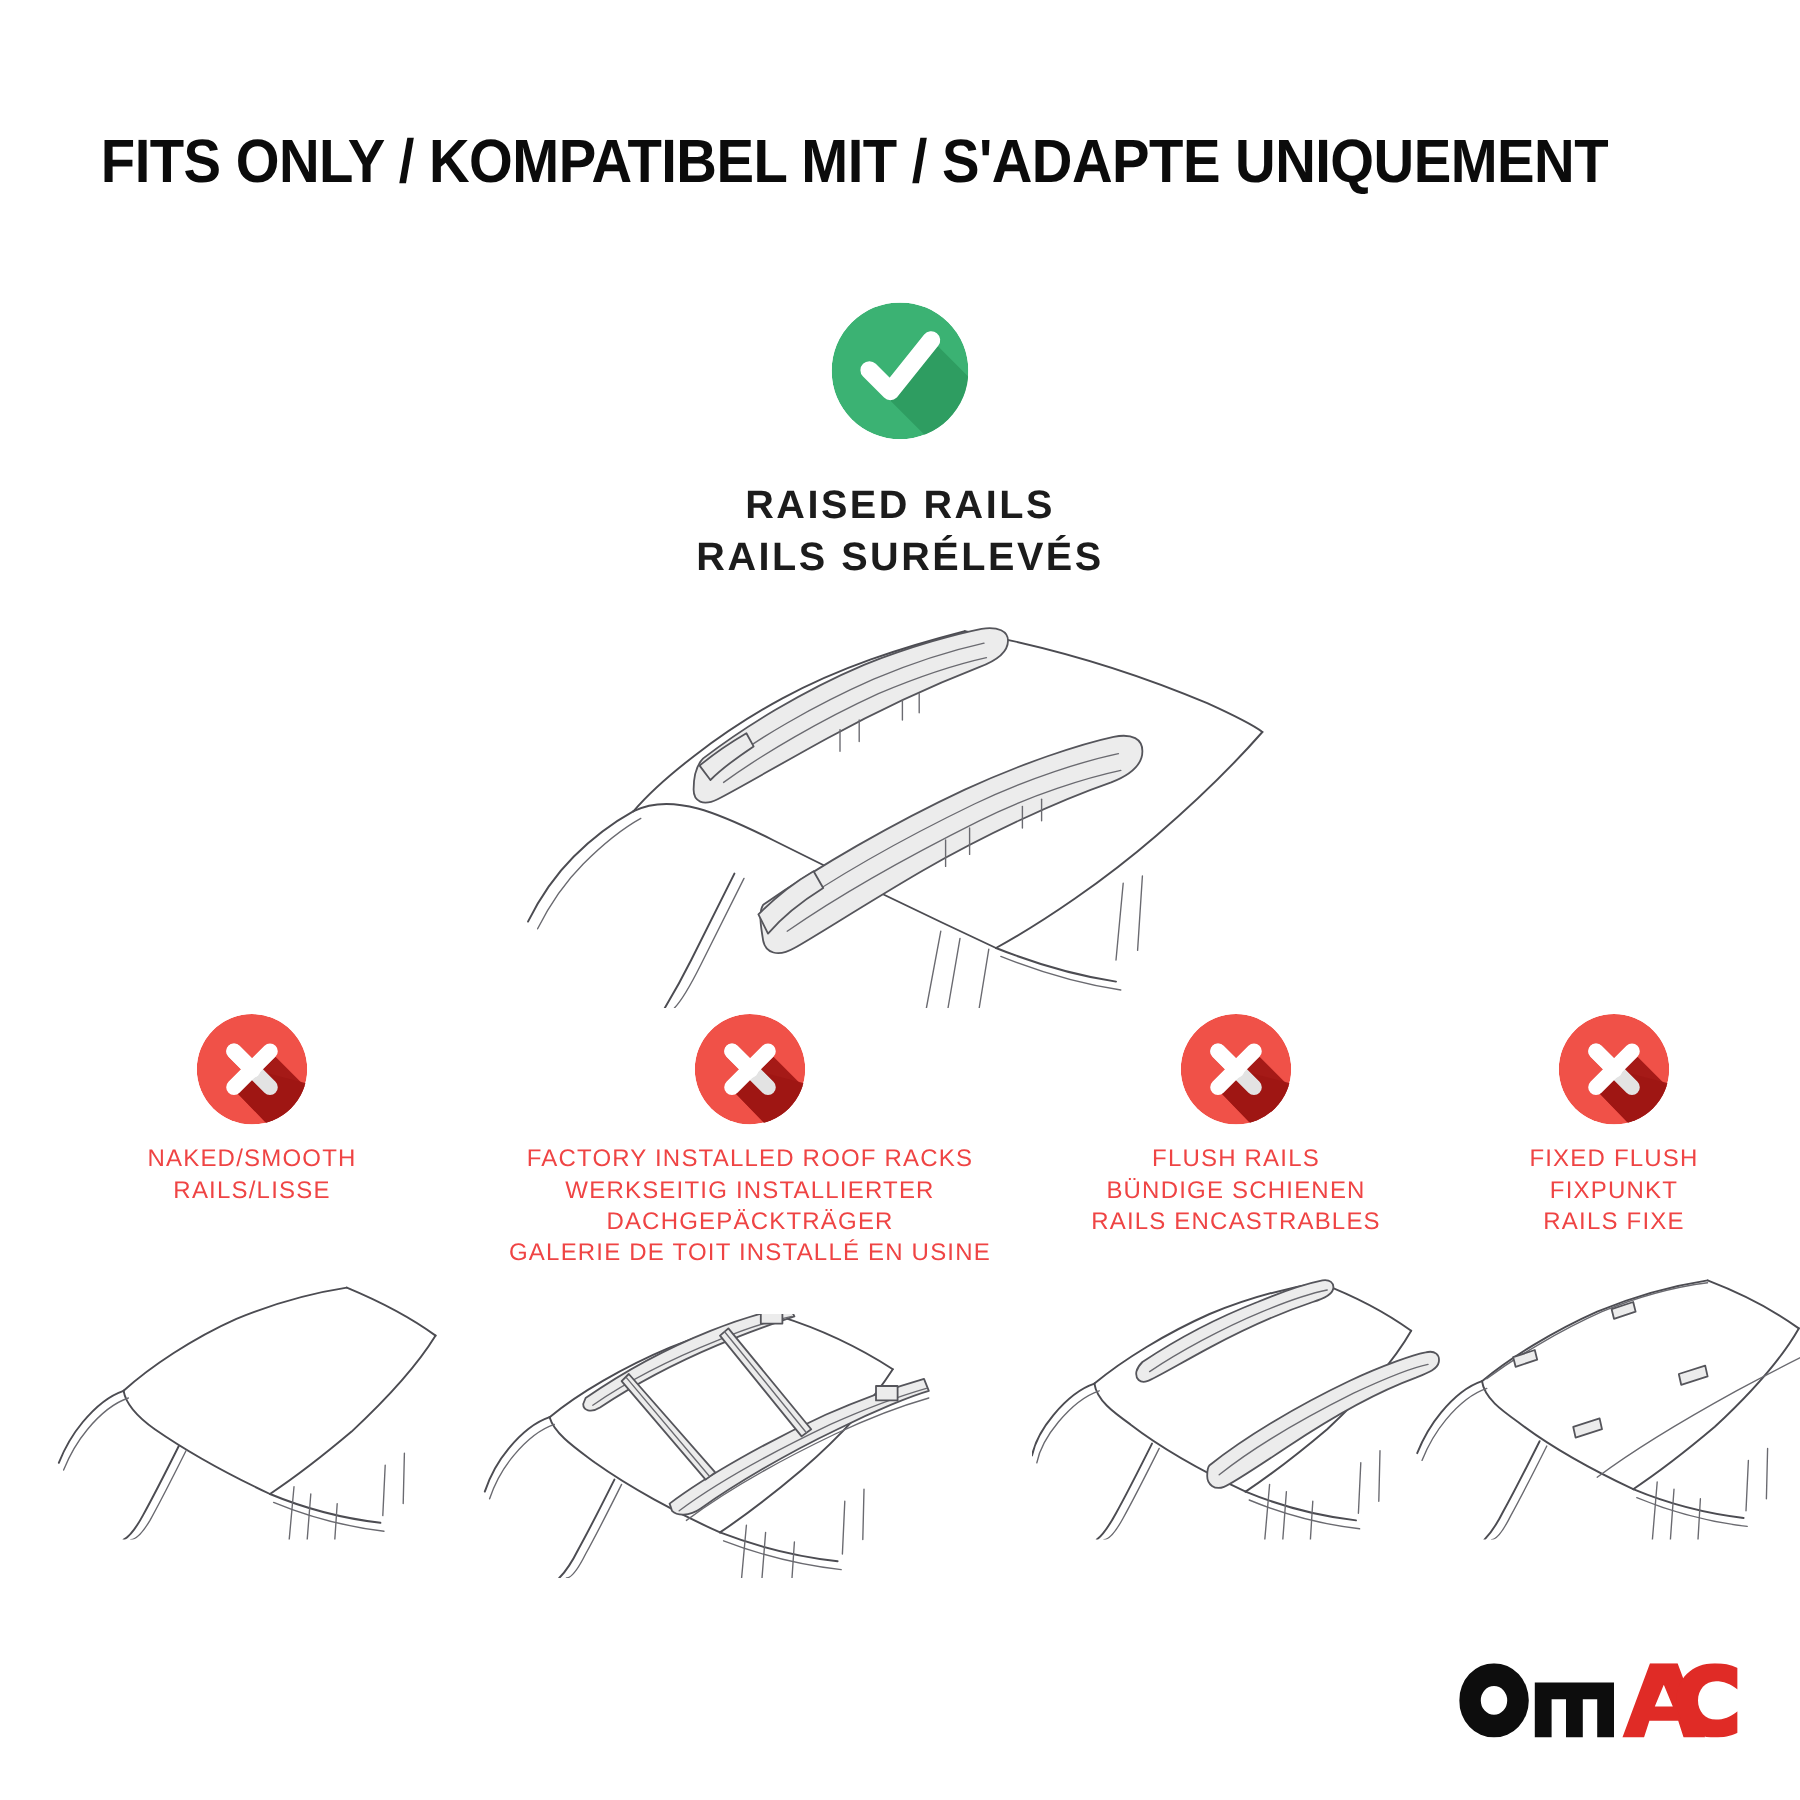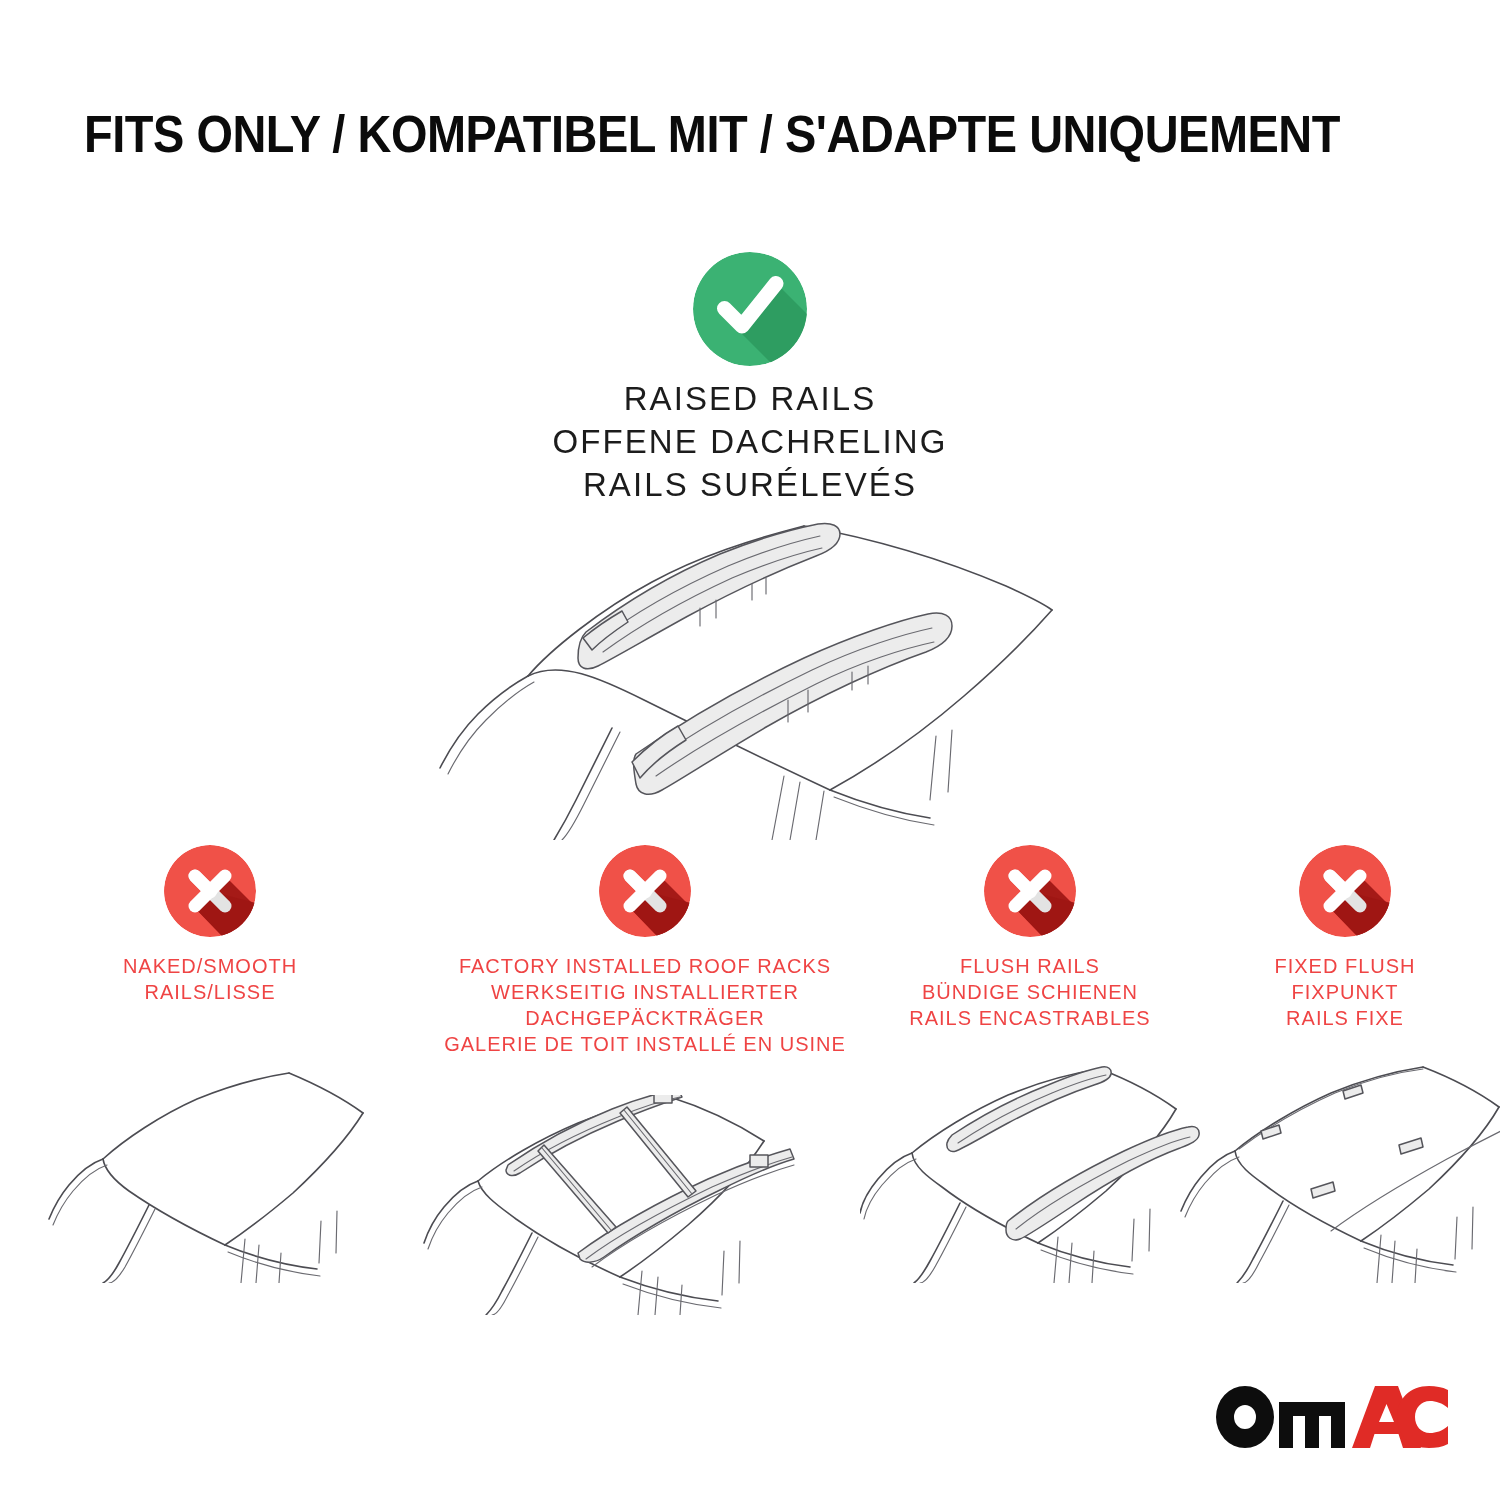--- a/index.html
+++ b/index.html
@@ -49,23 +49,23 @@
     overflow: hidden;
   }
   .icon-circle svg {
     position: absolute;
     inset: 0;
     width: 100%;
     height: 100%;
   }
 
   #hero-labels {
-    margin-top: 12px;
+    margin-top: 34px;
     font-size: 33px;
-    font-weight: 400;
+    font-weight: 700;
     letter-spacing: 2.1px;
     line-height: 1.30;
     color: #1c1c1c;
   }
   #hero-labels div { white-space: nowrap; }
 
   
   #hero-illustration {
     position: absolute;
     left: 400px;
@@ -150,21 +150,20 @@
       <circle cx="57" cy="57" r="57" fill="#3bb273"></circle>
 
       <path d="M34 58 L50 74 L83 31 L114 62 L114 78 A57 57 0 0 1 78 111 L34 67 Z" fill="#2e9a5f" opacity="0.9"></path>
 
       <path d="M31.5 56.5 L49 74 L83 31.5" fill="none" stroke="#ffffff" stroke-width="15" stroke-linecap="round" stroke-linejoin="round"></path>
     </svg>
   </div>
 
   <div id="hero-labels">
     <div>RAISED RAILS</div>
-    <div>OFFENE DACHRELING</div>
     <div>RAILS SURÉLEVÉS</div>
   </div>
 </div>
 
 <div id="hero-illustration">
   <svg viewBox="0 0 700 340" aria-hidden="true">
 
     <path class="ln" d="M128 176 C150 150 200 110 252 82 C300 56 350 40 404 26"></path>
     <path class="ln" d="M404 26 C470 38 540 58 606 86 C628 96 644 104 652 110"></path>
     <path class="ln" d="M652 110 C630 135 600 165 564 196 C520 234 470 268 430 290"></path>
@@ -246,21 +245,21 @@
         <path class="ln-thin" d="M183 189 C207 199 241 209 275 213"></path>
         <path class="ln-thin" d="M200 176 L196 220"></path>
         <path class="ln-thin" d="M214 182 L211 220"></path>
         <path class="ln-thin" d="M236 190 L234 220"></path>
         <path class="ln-thin" d="M276 158 L274 200"></path>
         <path class="ln-thin" d="M292 148 L291 190"></path>
       </svg>
     </div>
   </div>
 
-  <div class="col" style="left:420px; width:450px;">
+  <div class="col" style="left:400px; width:450px;">
     <div class="icon-circle" style="margin:0 auto;">
       <svg viewBox="0 0 92 92" aria-hidden="true">
         <circle cx="46" cy="46" r="46" fill="#f05148"></circle>
         <path d="M46 46 L61 31 L92 62 L92 58 A46 46 0 0 1 58 91 L30 62 Z" fill="#9e1613" opacity="0.92"></path>
         <path d="M46 46 L30 62 L58 91 A46 46 0 0 0 92 58 Z" fill="#9e1613" opacity="0.92"></path>
         <g stroke-linecap="round" stroke-width="13" fill="none">
           <path d="M31 31 L61 61" stroke="#e3e3e3"></path>
           <path d="M31 31 L61 61" stroke="#ffffff" stroke-dasharray="22 60"></path>
           <path d="M61 31 L31 61" stroke="#ffffff"></path>
         </g>

